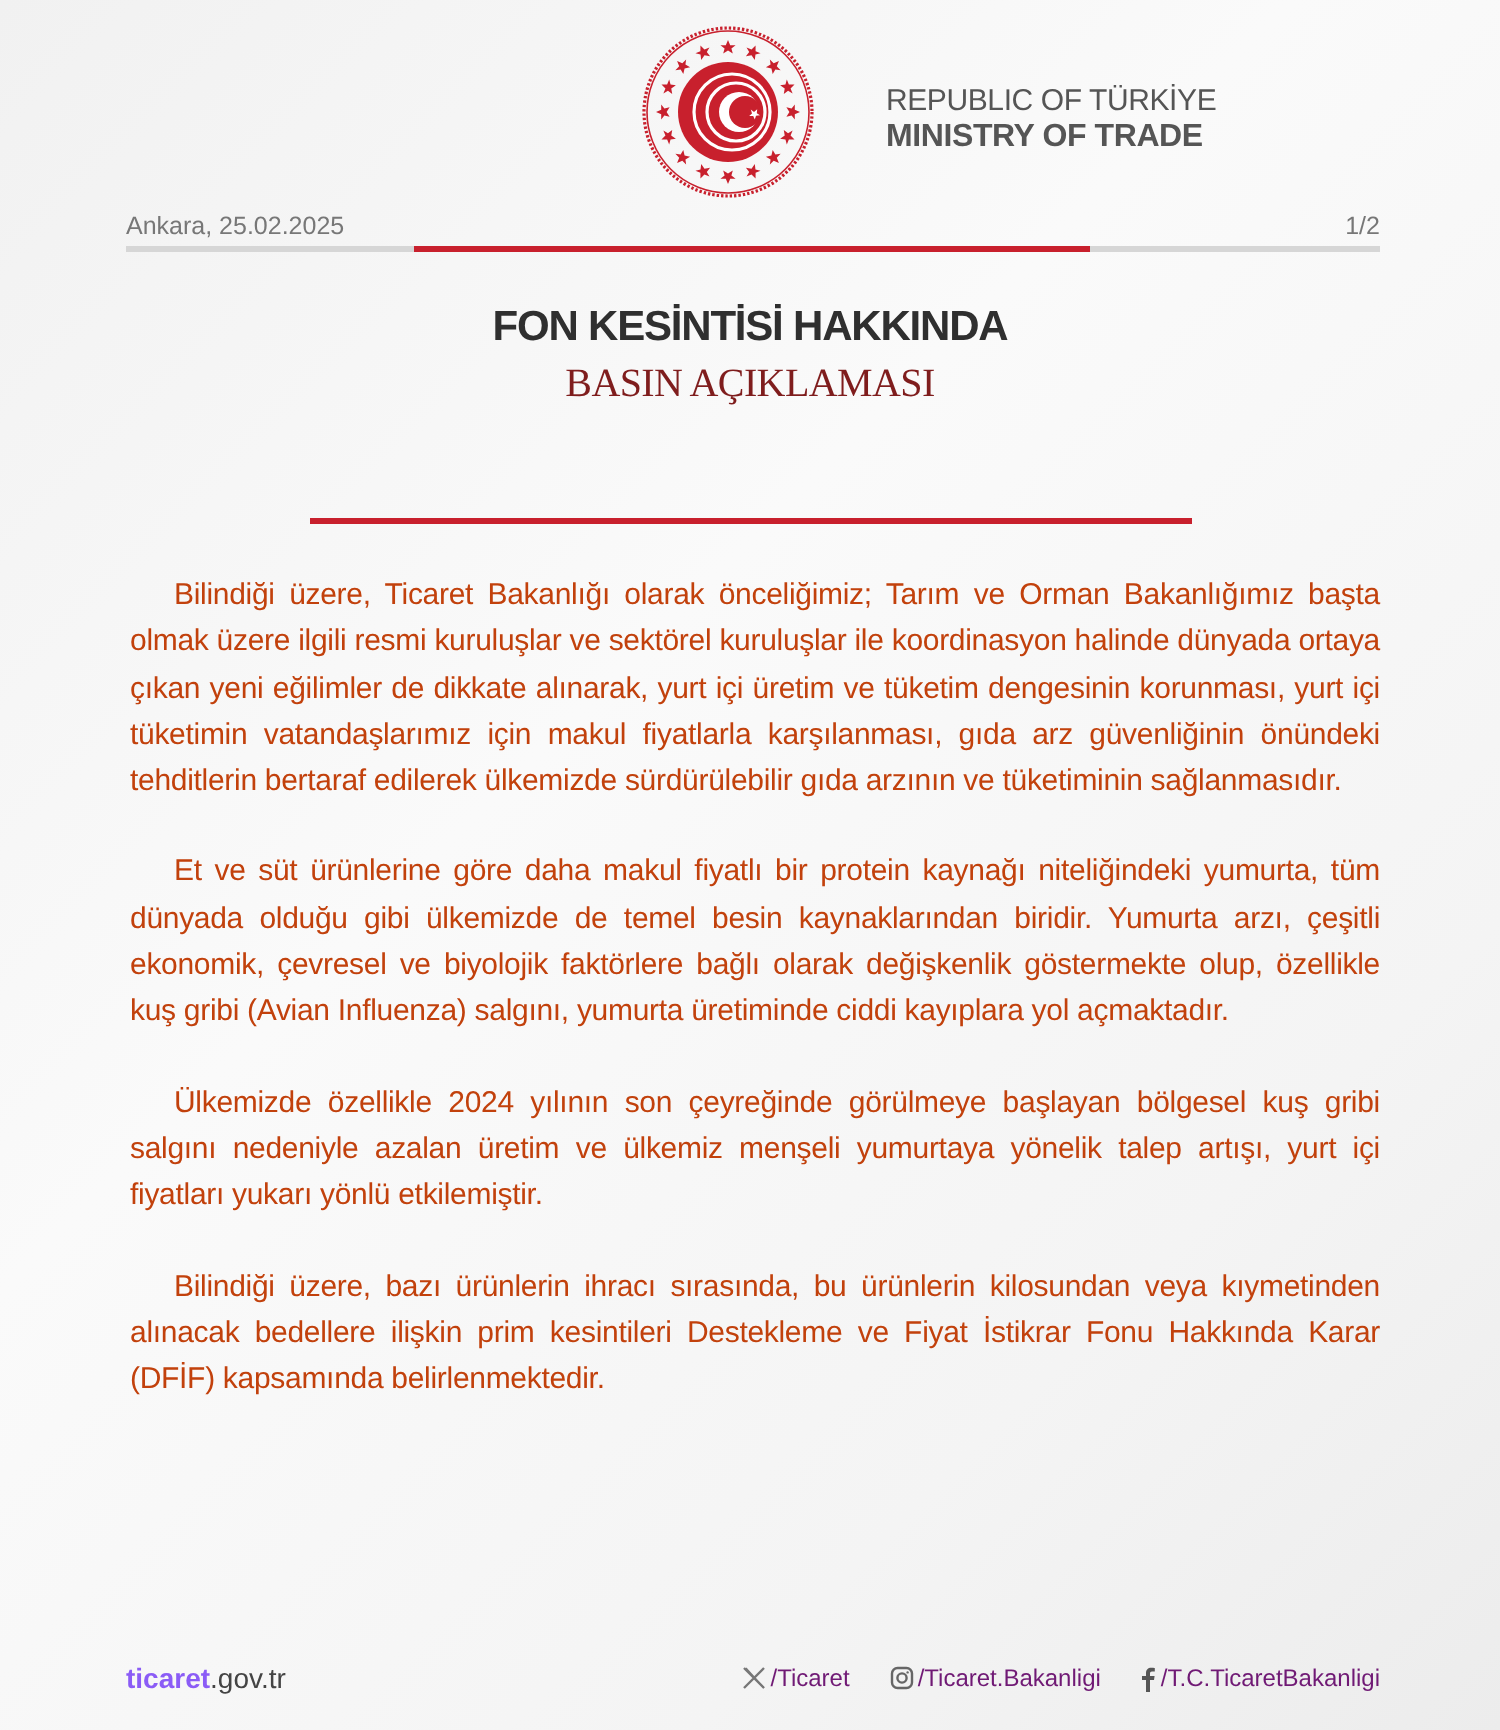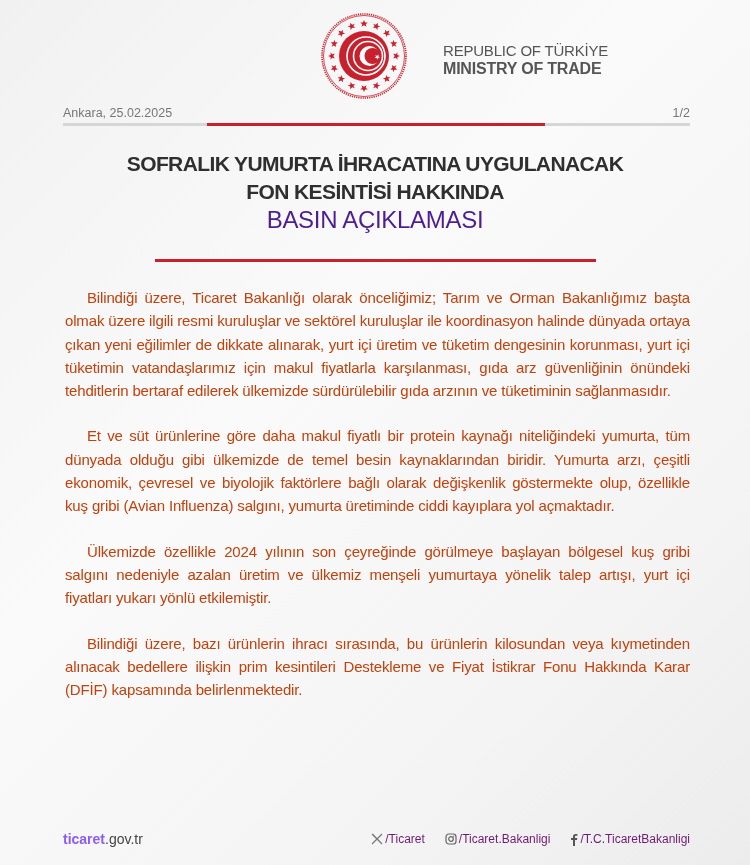--- a/index.html
+++ b/index.html
@@ -16,21 +16,21 @@
   .hdr-line1 { font-size: 15px; letter-spacing: -0.2px; }
   .hdr-line2 { font-size: 16px; font-weight: bold; letter-spacing: -0.2px; }
   .emblem { position: absolute; left: 320px; top: 12px; width: 88px; height: 88px; }
   .meta { position: absolute; top: 106px; left: 63px; width: 627px; height: 20px; font-size: 12.5px; color: #777; }
   .meta .date { position: absolute; left: 0; top: 0; }
   .meta .page { position: absolute; right: 0; top: 0; }
   .top-rule { position: absolute; left: 63px; top: 123px; width: 627px; height: 3px; background: #d6d6d6; }
   .top-rule .red { position: absolute; left: 144px; top: 0; width: 338px; height: 3px; background: #c8202d; }
   .title { position: absolute; top: 150px; left: 0; width: 750px; text-align: center; color: #2f2f2f; }
   .title .t1, .title .t2 { font-size: 21px; font-weight: bold; line-height: 28px; letter-spacing: -0.6px; }
-  .title .t3 { font-size: 24px; line-height: 28px; color: #4c1d95; letter-spacing: -0.3px; }
+  .title .t3 { font-size: 20px; line-height: 28px; color: #7f1d1d; letter-spacing: -0.3px; font-family: Liberation Serif, serif; }
   .title-rule { position: absolute; left: 155px; top: 259px; width: 441px; height: 3px; background: #c8202d; }
   .body { position: absolute; top: 286px; left: 65px; width: 625px; }
   .para { font-size: 15px; line-height: 23.3px; text-align: justify; text-indent: 22px; color: #c2410c; margin: 0 0 22px 0; letter-spacing: -0.15px; }
   .footer { position: absolute; top: 831px; left: 63px; width: 627px; height: 20px; font-size: 13px; color: #666; }
   .footer .site { position: absolute; left: 0; top: 0; font-size: 14px; color: #444; }
   .footer .site b { color: #8b5cf6; }
   .socials { position: absolute; right: 0; top: 1px; display: flex; gap: 20px; align-items: center; font-size: 12px; color: #701a75; }
   .social { display: flex; align-items: center; gap: 2px; }
   .social svg { display: block; }
 </style>
@@ -83,21 +83,20 @@
 
 <div class="meta">
   <span class="date">Ankara, 25.02.2025</span>
   <span class="page">1/2</span>
 </div>
 <div class="top-rule">
   <div class="red"></div>
 </div>
 
 <div class="title">
-  <div class="t1">SOFRALIK YUMURTA İHRACATINA UYGULANACAK</div>
   <div class="t2">FON KESİNTİSİ HAKKINDA</div>
   <div class="t3">BASIN AÇIKLAMASI</div>
 </div>
 <div class="title-rule"></div>
 
 <div class="body">
   <p class="para">Bilindiği üzere, Ticaret Bakanlığı olarak önceliğimiz; Tarım ve Orman Bakanlığımız başta olmak üzere ilgili resmi kuruluşlar ve sektörel kuruluşlar ile koordinasyon halinde dünyada ortaya çıkan yeni eğilimler de dikkate alınarak, yurt içi üretim ve tüketim dengesinin korunması, yurt içi tüketimin vatandaşlarımız için makul fiyatlarla karşılanması, gıda arz güvenliğinin önündeki tehditlerin bertaraf edilerek ülkemizde sürdürülebilir gıda arzının ve tüketiminin sağlanmasıdır.</p>
   <p class="para">Et ve süt ürünlerine göre daha makul fiyatlı bir protein kaynağı niteliğindeki yumurta, tüm dünyada olduğu gibi ülkemizde de temel besin kaynaklarından biridir. Yumurta arzı, çeşitli ekonomik, çevresel ve biyolojik faktörlere bağlı olarak değişkenlik göstermekte olup, özellikle kuş gribi (Avian Influenza) salgını, yumurta üretiminde ciddi kayıplara yol açmaktadır.</p>
   <p class="para">Ülkemizde özellikle 2024 yılının son çeyreğinde görülmeye başlayan bölgesel kuş gribi salgını nedeniyle azalan üretim ve ülkemiz menşeli yumurtaya yönelik talep artışı, yurt içi fiyatları yukarı yönlü etkilemiştir.</p>
   <p class="para">Bilindiği üzere, bazı ürünlerin ihracı sırasında, bu ürünlerin kilosundan veya kıymetinden alınacak bedellere ilişkin prim kesintileri Destekleme ve Fiyat İstikrar Fonu Hakkında Karar (DFİF) kapsamında belirlenmektedir.</p>

